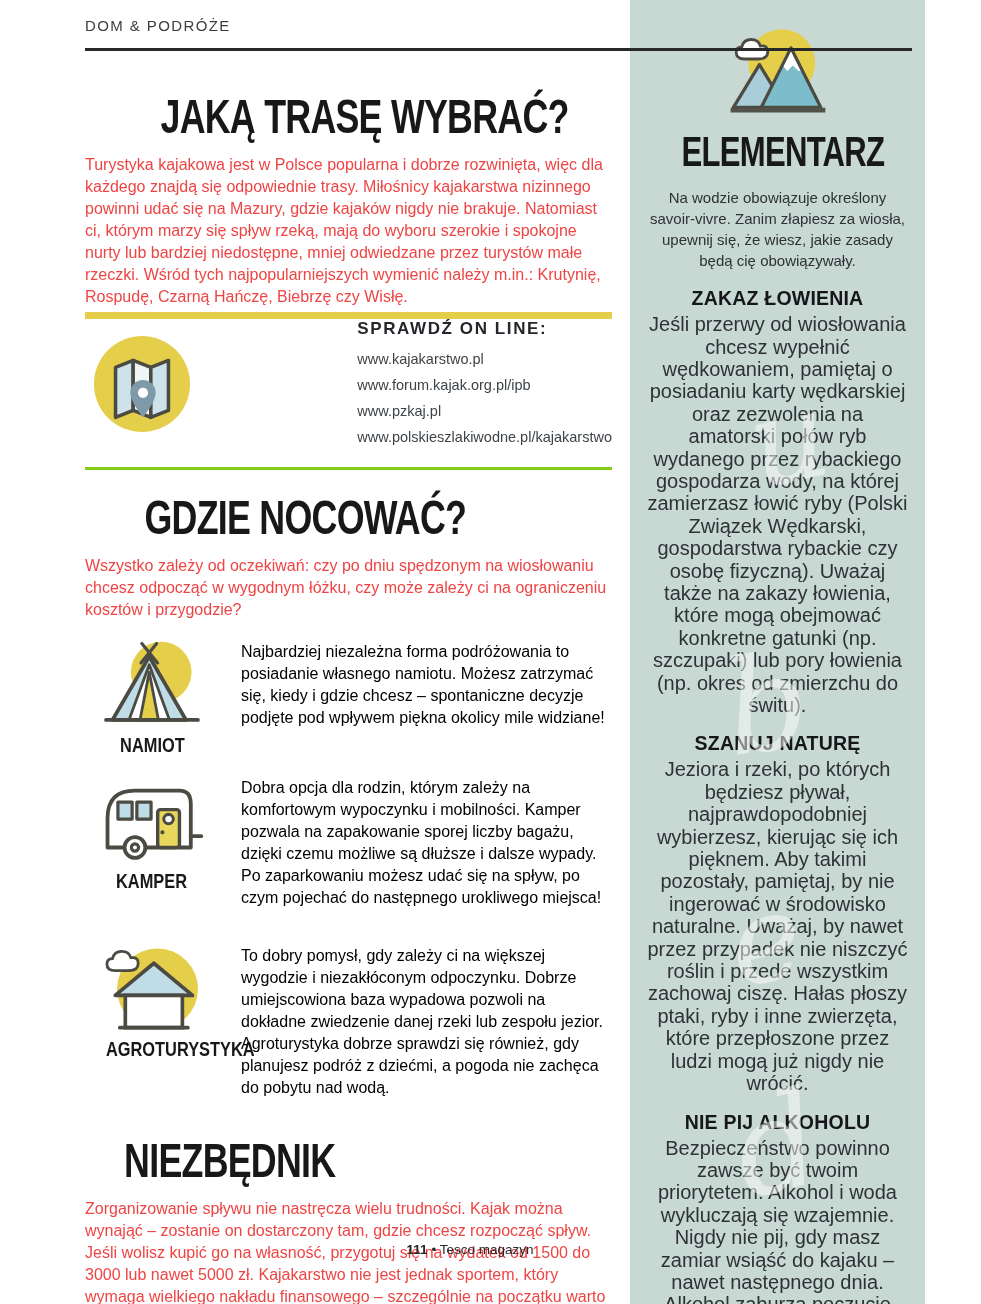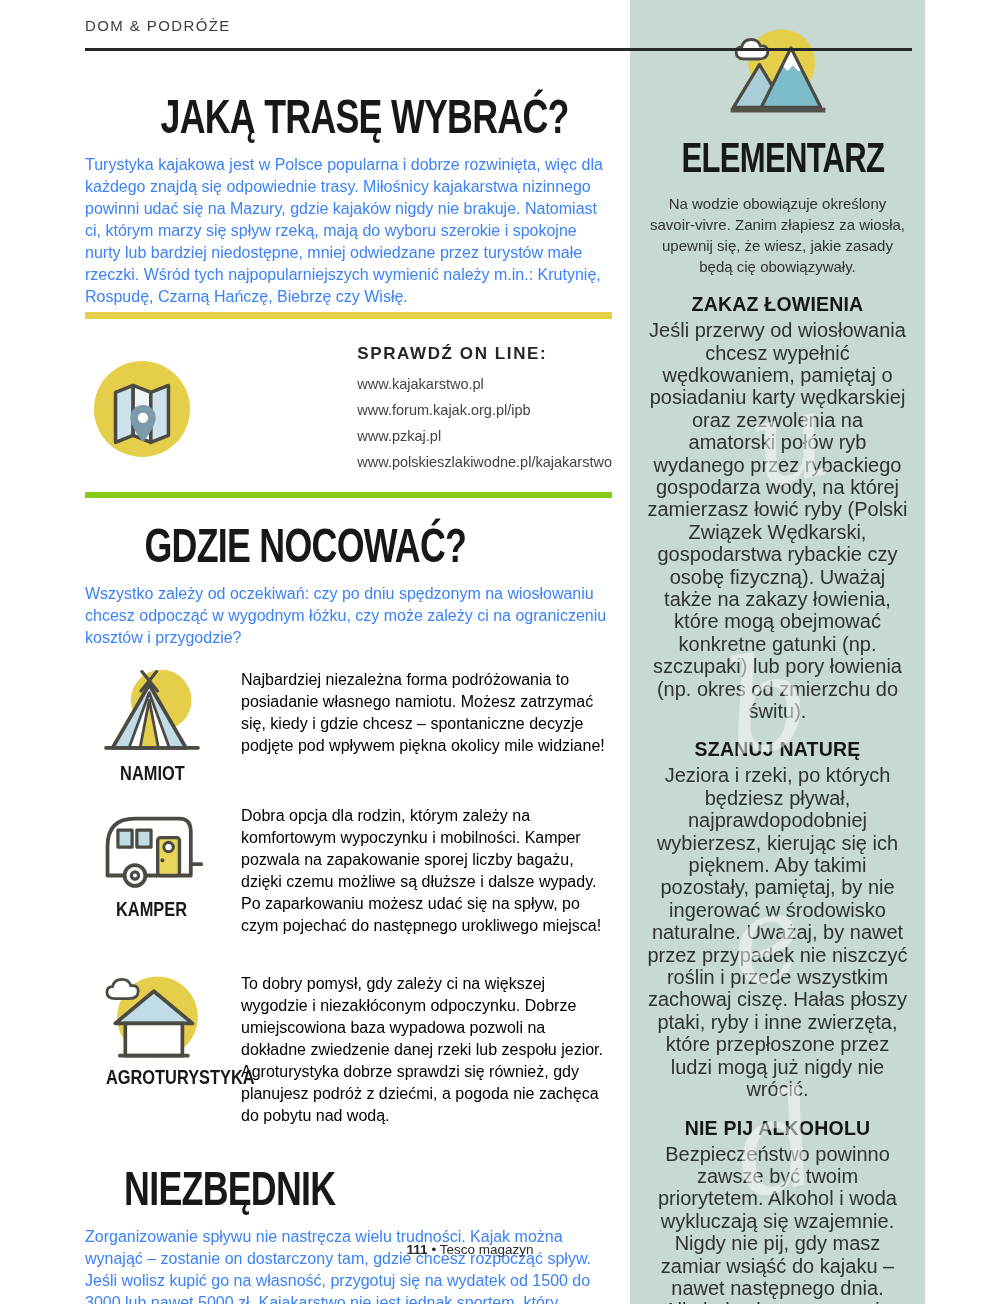--- a/index.html
+++ b/index.html
@@ -16,27 +16,27 @@
     position:absolute;left:85px;top:48px;width:827px;height:3px;background:#26282a;z-index:3;
   }
   
   .main{position:absolute;left:85px;top:51px;width:527px;}
   .h-wrap{text-align:left;}
   .h-display{
     display:inline-block;font-weight:700;color:#17181a;white-space:nowrap;
     transform:scaleX(0.73);transform-origin:50% 50%;letter-spacing:-1px;line-height:1.04;
   }
   .h1-size{font-size:49px;}
-  .body-text{font-size:16px;line-height:22px;color:#3b82f6;margin:0;}
+  .body-text{font-size:16px;line-height:22px;color:#ef4444;margin:0;}
   .mt-title{margin-top:40px;}
   .mt-para{margin-top:12px;}
   
   .online-box{
-    margin-top:4px;border-top:7px solid #e5ce4a;border-bottom:6px solid #84cc16;
-    padding:25px 0 17px;display:flex;align-items:center;gap:26px;
+    margin-top:4px;border-top:7px solid #e5ce4a;border-bottom:3px solid #84cc16;
+    padding:0 0 17px;display:flex;align-items:center;gap:26px;
   }
   .badge{width:98px;height:98px;flex:0 0 98px;margin-left:8px;}
   .online-title{font-size:17px;font-weight:700;letter-spacing:1.6px;color:#23262a;margin-bottom:7px;}
   .online-link{font-size:14.5px;line-height:26px;color:#3e4347;display:block;}
   
   .opt-row{display:flex;gap:22px;align-items:flex-start;margin-top:18px;}
   .opt-icon-col{flex:0 0 134px;width:134px;text-align:center;}
   .opt-icon-col svg{width:106px;height:92px;}
   .opt-label-wrap{text-align:center;margin-top:2px;}
   .opt-label{
@@ -44,21 +44,21 @@
     transform:scaleX(0.78);transform-origin:50% 50%;white-space:nowrap;letter-spacing:0px;
   }
   .opt-text{flex:1;font-size:16px;line-height:22px;color:#000000;margin-top:2px;}
   
   .sidebar{
     position:absolute;left:630px;top:0;width:295px;height:1304px;background:#c8d8d2;
     text-align:center;color:#2e3236;z-index:1;
   }
   .sb-inner{padding:0 16px;}
   .sb-icon{width:104px;height:96px;margin:24px auto 4px;display:block;}
-  .sb-title-wrap{text-align:left;margin-top:16px;}
+  .sb-title-wrap{text-align:left;margin-top:10px;}
   .sb-title{
     display:inline-block;font-size:42px;font-weight:700;color:#17181a;
     transform:scaleX(0.74);transform-origin:50% 50%;letter-spacing:-1px;white-space:nowrap;line-height:1.05;
   }
   .sb-intro{font-size:15px;line-height:21px;margin:13px 0 0;color:#2e3236;}
   .sb-h2{font-size:19.5px;font-weight:700;color:#141619;letter-spacing:0.2px;margin:16px 0 3px;}
   .sb-p{font-size:20px;line-height:22.4px;margin:0;color:#2e3236;}
   .wm{
     position:absolute;color:#ffffff;opacity:0.5;font-family:"DejaVu Serif",serif;
     font-style:italic;pointer-events:none;z-index:2;line-height:1;

